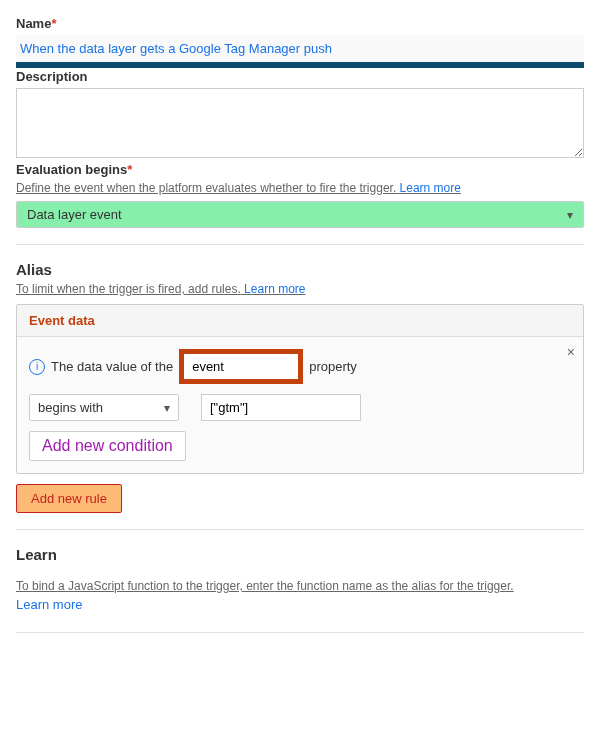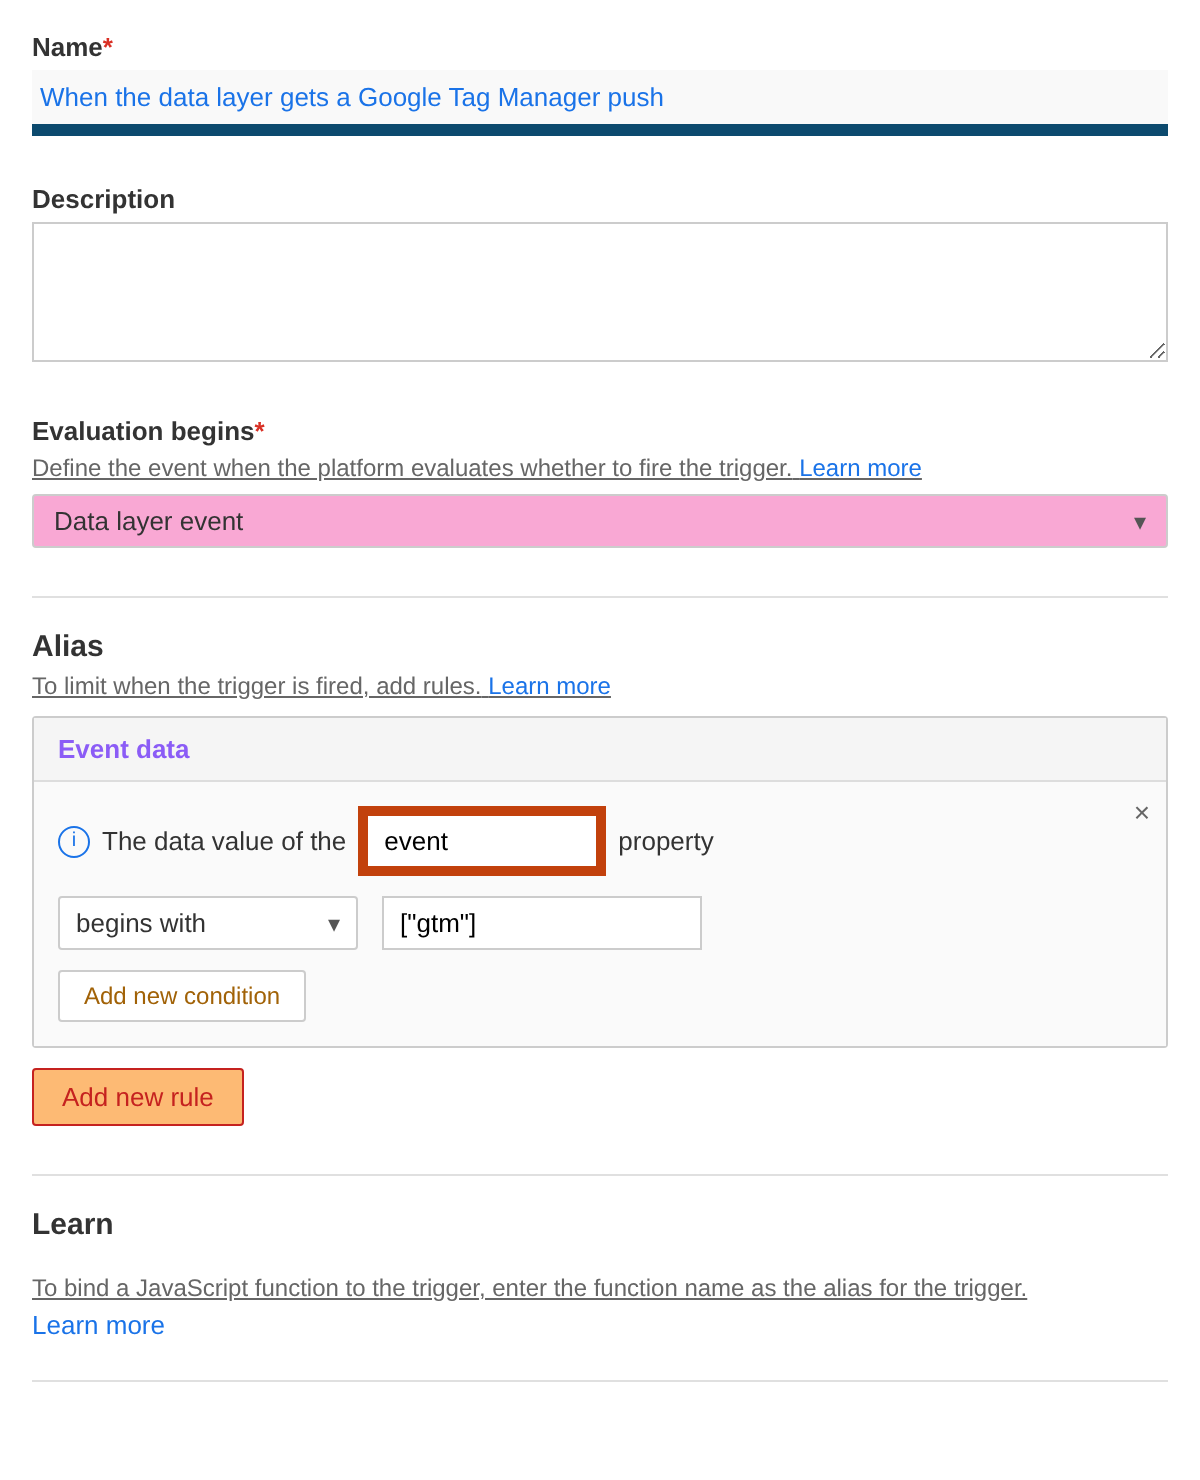--- a/index.html
+++ b/index.html
@@ -5,21 +5,21 @@
     * { box-sizing: border-box; margin: 0; padding: 0; }
     body {
       font-family: Arial, sans-serif;
       font-size: 13px;
       color: #333;
       background: #fff;
       width: 600px;
       min-height: 740px;
       padding: 16px 16px 0 16px;
     }
-    .section { margin-bottom: 24px; }
+    .section { margin-bottom: 1px; }
     .field-label {
       font-size: 13px;
       font-weight: bold;
       color: #333;
       margin-bottom: 4px;
     }
     .field-label span.required { color: #d93025; }
     .text-input {
       width: 100%;
       border: none;
@@ -64,21 +64,21 @@
     .rules-box {
       border: 1px solid #ccc;
       border-radius: 2px;
       margin-top: 8px;
     }
     .event-data-header {
       background: #f5f5f5;
       padding: 8px 12px;
       font-size: 13px;
       font-weight: bold;
-      color: #8b5cf6;
+      color: #c2410c;
       border-bottom: 1px solid #ddd;
     }
     .event-data-body {
       padding: 12px;
       background: #fafafa;
       position: relative;
     }
     .close-icon-btn {
       position: absolute;
       top: 8px;
@@ -116,21 +116,21 @@
     .property-input {
       border: 5px solid #c2410c;
       padding: 5px 8px;
       font-size: 13px;
       outline: none;
       width: 124px;
     }
     .operator-row {
       display: flex;
       align-items: center;
-      gap: 12px;
+      gap: 22px;
       margin-bottom: 10px;
     }
     .operator-select-wrapper {
       display: flex;
       align-items: center;
       border: 1px solid #ccc;
       border-radius: 2px;
       padding: 5px 8px;
       background: #fff;
       cursor: pointer;
@@ -139,23 +139,23 @@
     .value-input {
       border: 1px solid #ccc;
       padding: 5px 8px;
       font-size: 13px;
       outline: none;
       width: 160px;
     }
     .add-condition-btn {
       border: 1px solid #ccc;
       background: #fff;
-      color: #a16207;
+      color: #a21caf;
       padding: 5px 12px;
-      font-size: 12px;
+      font-size: 16px;
       cursor: pointer;
       border-radius: 2px;
     }
     .add-rule-btn {
       border: 1px solid #c5221f;
       background: #fdba74;
       color: #c5221f;
       padding: 6px 14px;
       font-size: 13px;
       cursor: pointer;
@@ -179,21 +179,21 @@
       border: none;
       border-top: 1px solid #e0e0e0;
       margin-top: 20px;
     }
     .select-custom {
       display: flex;
       align-items: center;
       border: 1px solid #ccc;
       border-radius: 2px;
       padding: 5px 10px;
-      background: #f9a8d4;
+      background: #86efac;
       cursor: pointer;
       min-width: 160px;
       gap: 6px;
     }
     .select-label { flex: 1; font-size: 13px; }
   </style>
 </head>
 <body>
 
 <div class="section">

